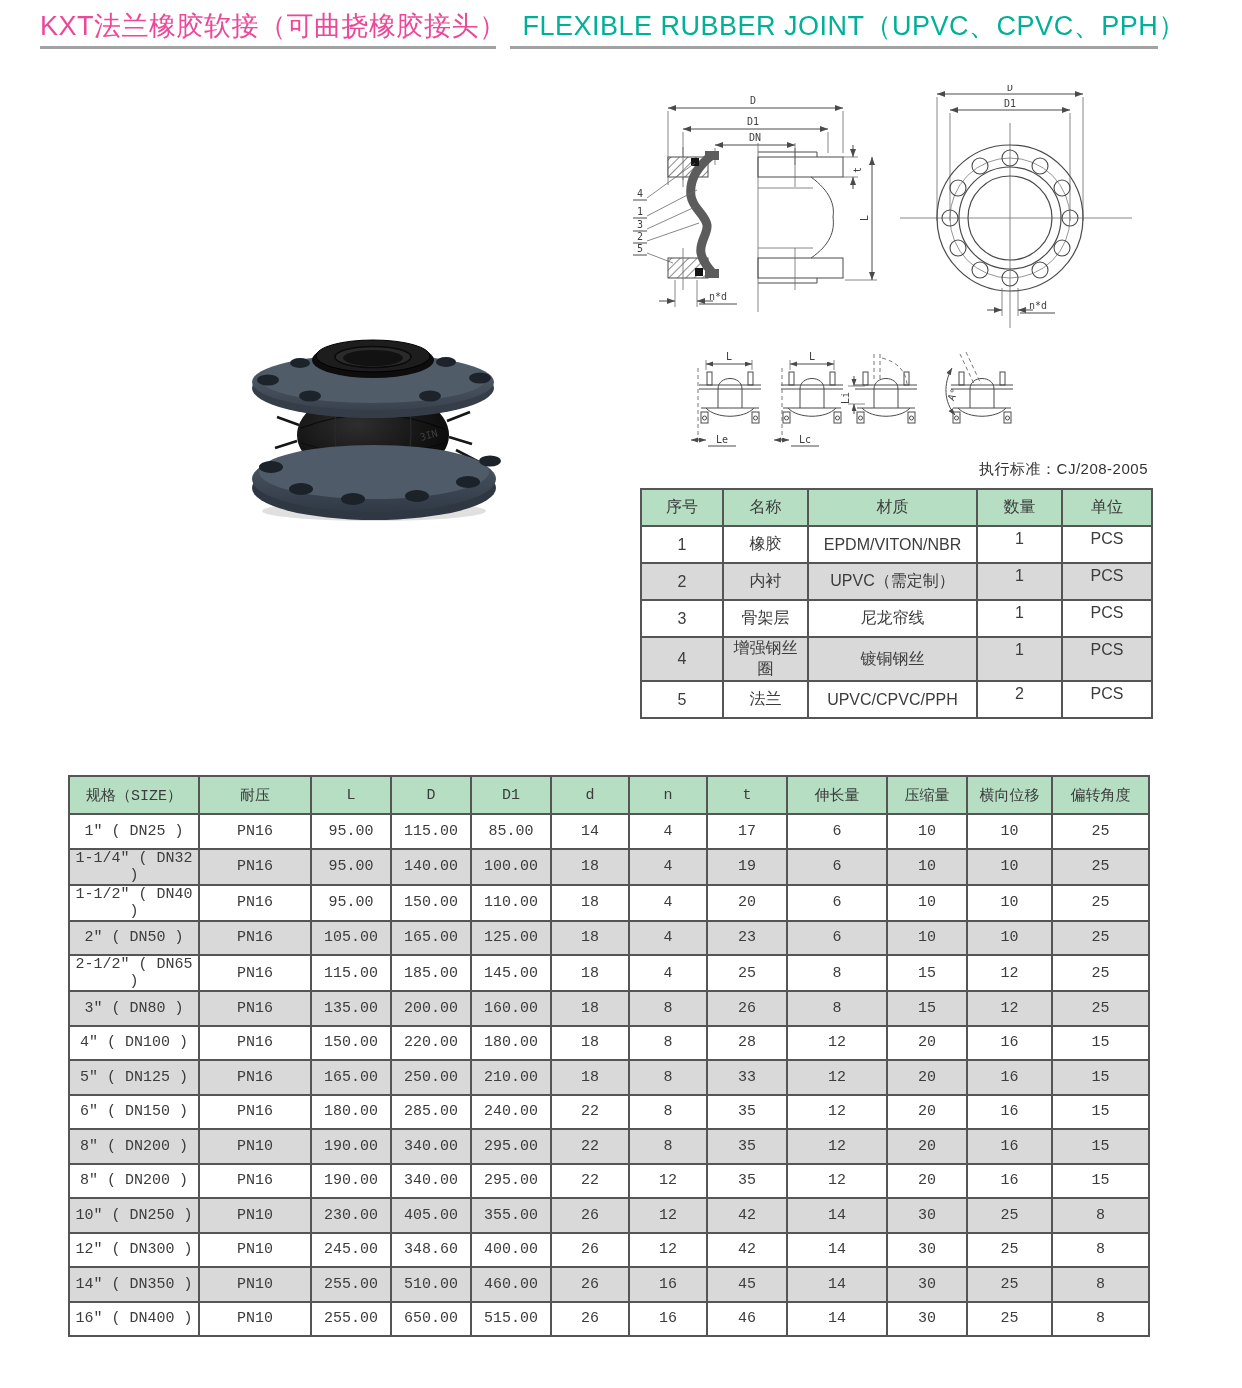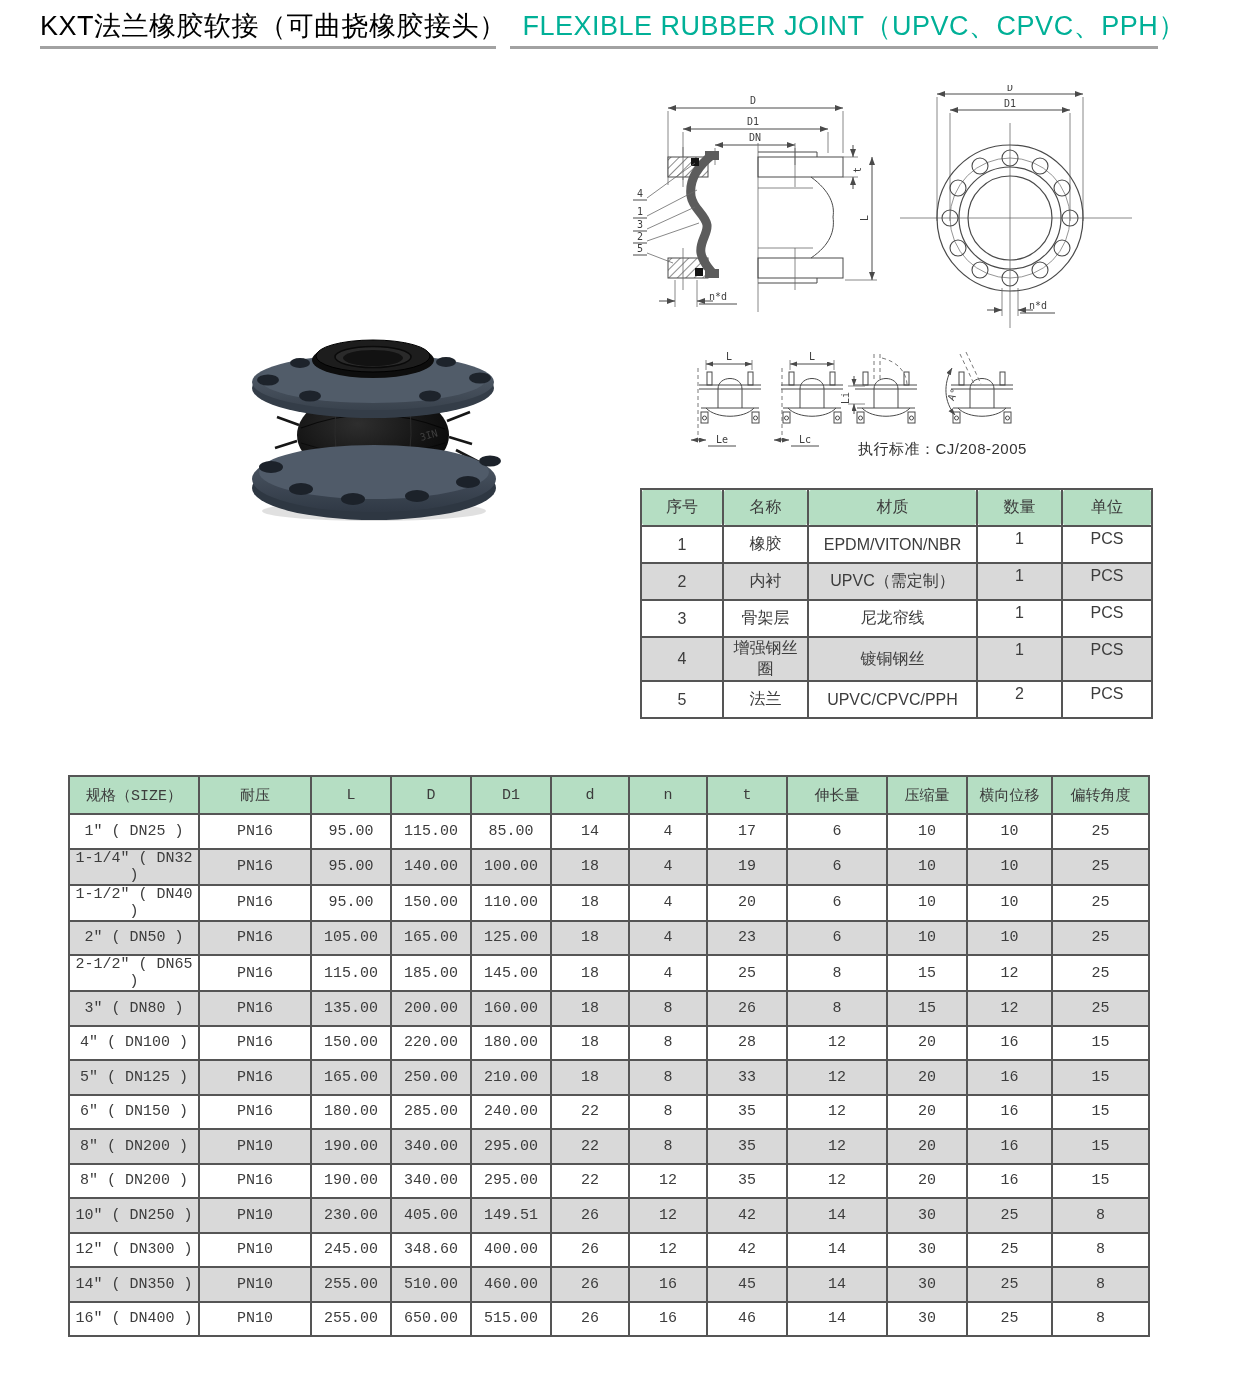--- a/index.html
+++ b/index.html
@@ -1,46 +1,46 @@
 <!DOCTYPE html>
 <html><head>
 <meta charset="utf-8">
 <style>
   html,body{margin:0;padding:0;background:#ffffff;}
   body{font-family:"Liberation Sans","DejaVu Sans",sans-serif;}
   .page{position:relative;width:1242px;height:1388px;background:#fff;overflow:hidden;}
 
   
   .title-row{position:absolute;left:40px;top:8px;white-space:nowrap;font-size:27px;letter-spacing:0.5px;}
-  .title-cn{color:#000000;font-weight:500;}
+  .title-cn{color:#ec4899;font-weight:500;}
   .title-en{color:#00b097;font-weight:500;margin-left:16px;}
   .rule{position:absolute;height:3px;background:#a2a2a2;top:46px;}
   .rule-cn{left:40px;width:456px;}
   .rule-en{left:510px;width:648px;}
 
   
   .abs{position:absolute;}
   svg text{fill:#3f3f3f;font-family:"DejaVu Sans Mono","Liberation Mono",monospace;font-size:10px;}
   .dimline{stroke:#4a4a4a;stroke-width:1;fill:none;}
   .thin{stroke:#6a6a6a;stroke-width:0.8;fill:none;}
   .dash{stroke:#6a6a6a;stroke-width:0.9;fill:none;stroke-dasharray:4 3;}
 
   
-  .standard-note{position:absolute;left:858px;top:440px;width:290px;text-align:left;
+  .standard-note{position:absolute;left:858px;top:460px;width:290px;text-align:right;
     font-size:15px;color:#333;letter-spacing:0.5px;}
 
   
   table{border-collapse:collapse;table-layout:fixed;color:#3c3c3c;}
   th,td{border:2px solid #555;text-align:center;font-weight:normal;padding:0 2px;overflow:hidden;}
   thead th{background:#b5dec3;}
   tbody tr:nth-child(even){background:#d9d9d9;}
   tbody tr:nth-child(odd){background:#ffffff;}
 
   .parts-table{position:absolute;left:640px;top:488px;width:511px;font-size:16px;}
-  .parts-table th{height:35px;border-radius:6px;}
+  .parts-table th{height:35px;}
   .parts-table td{height:35px;}
   .parts-table td:nth-child(4),.parts-table td:nth-child(5){vertical-align:top;padding-top:3px;height:32px;}
 
   .spec-table{position:absolute;left:68px;top:775px;width:1080px;font-size:15px;font-family:Liberation Mono, monospace;}
   .spec-table th{height:36px;}
   .spec-table td{height:32.5px;}
 </style>
 </head>
 <body>
 
@@ -560,21 +560,21 @@
           <td>12</td>
           <td>20</td>
           <td>16</td>
           <td>15</td>
         </tr>
         <tr>
           <td>10" ( DN250 )</td>
           <td>PN10</td>
           <td>230.00</td>
           <td>405.00</td>
-          <td>149.51</td>
+          <td>355.00</td>
           <td>26</td>
           <td>12</td>
           <td>42</td>
           <td>14</td>
           <td>30</td>
           <td>25</td>
           <td>8</td>
         </tr>
         <tr>
           <td>12" ( DN300 )</td>

